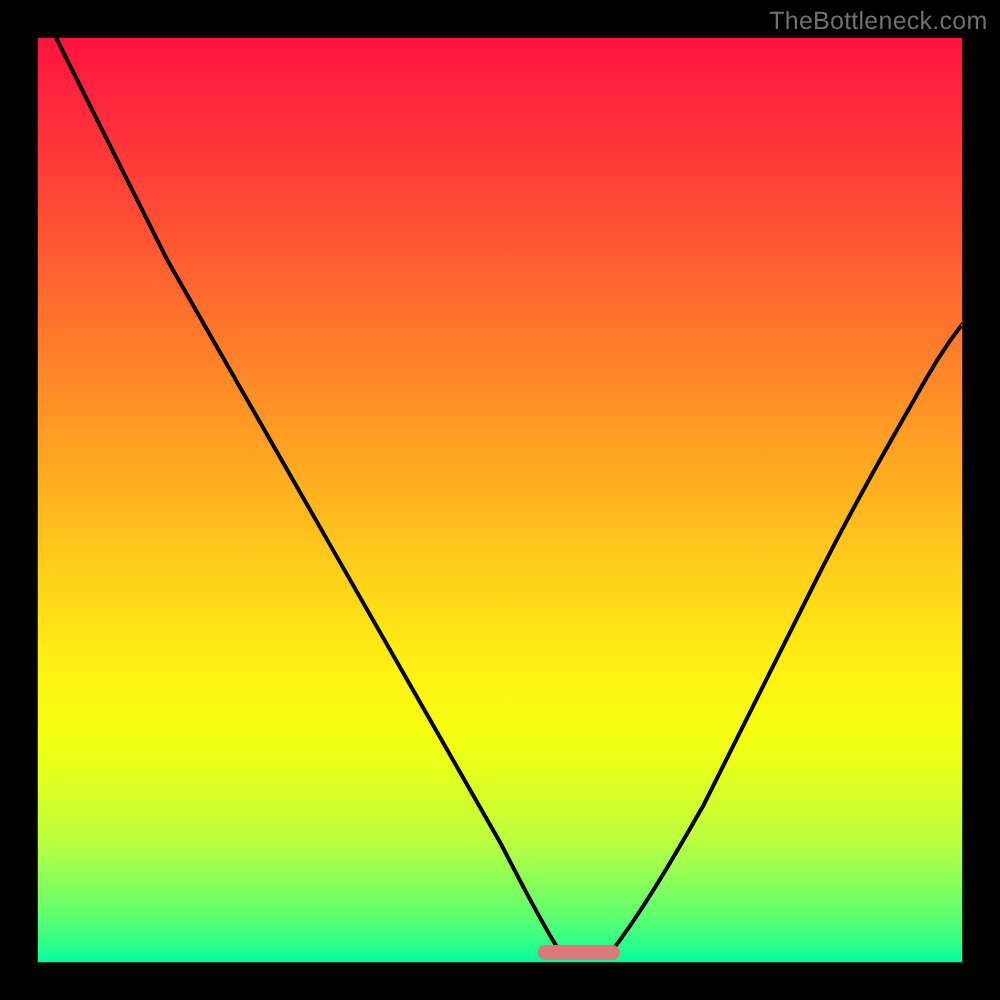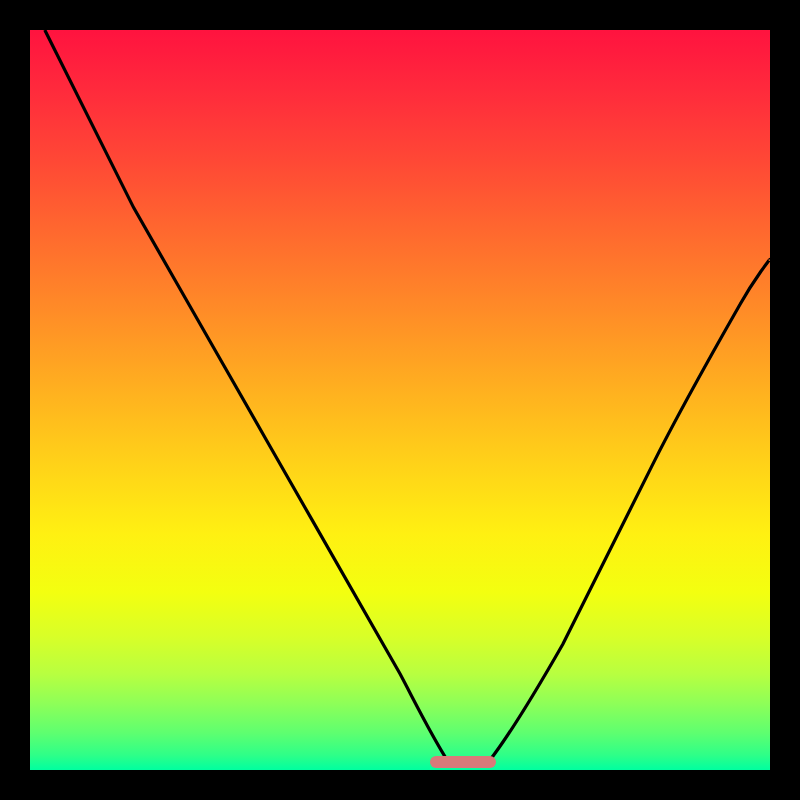--- a/index.html
+++ b/index.html
@@ -85,14 +85,15 @@
       <path d="M 458.8 731.6
                C 481 703, 503.2 666, 532.8 614.2
                C 562.4 555, 592 495.8, 621.6 436.6
                C 651.2 377.4, 680.8 325.6, 710.4 273.8
                C 725 248, 740 229, 740 229.4" fill="none" stroke="#000000" stroke-width="3.2"></path>
     </svg>
 
     <div class="zone-marker" style="left:399.6px; width:66.6px; bottom:2px;"></div>
   </div>
 
+  <div class="attribution">TheBottleneck.com</div>
 
 </div>
 
 </body></html>

